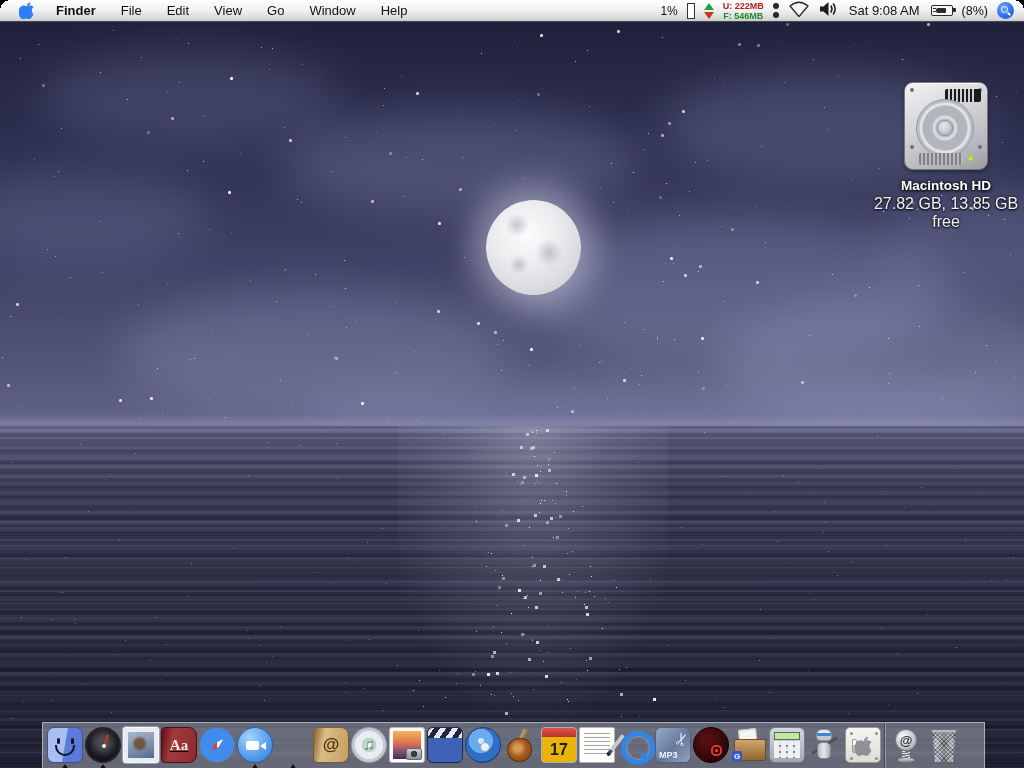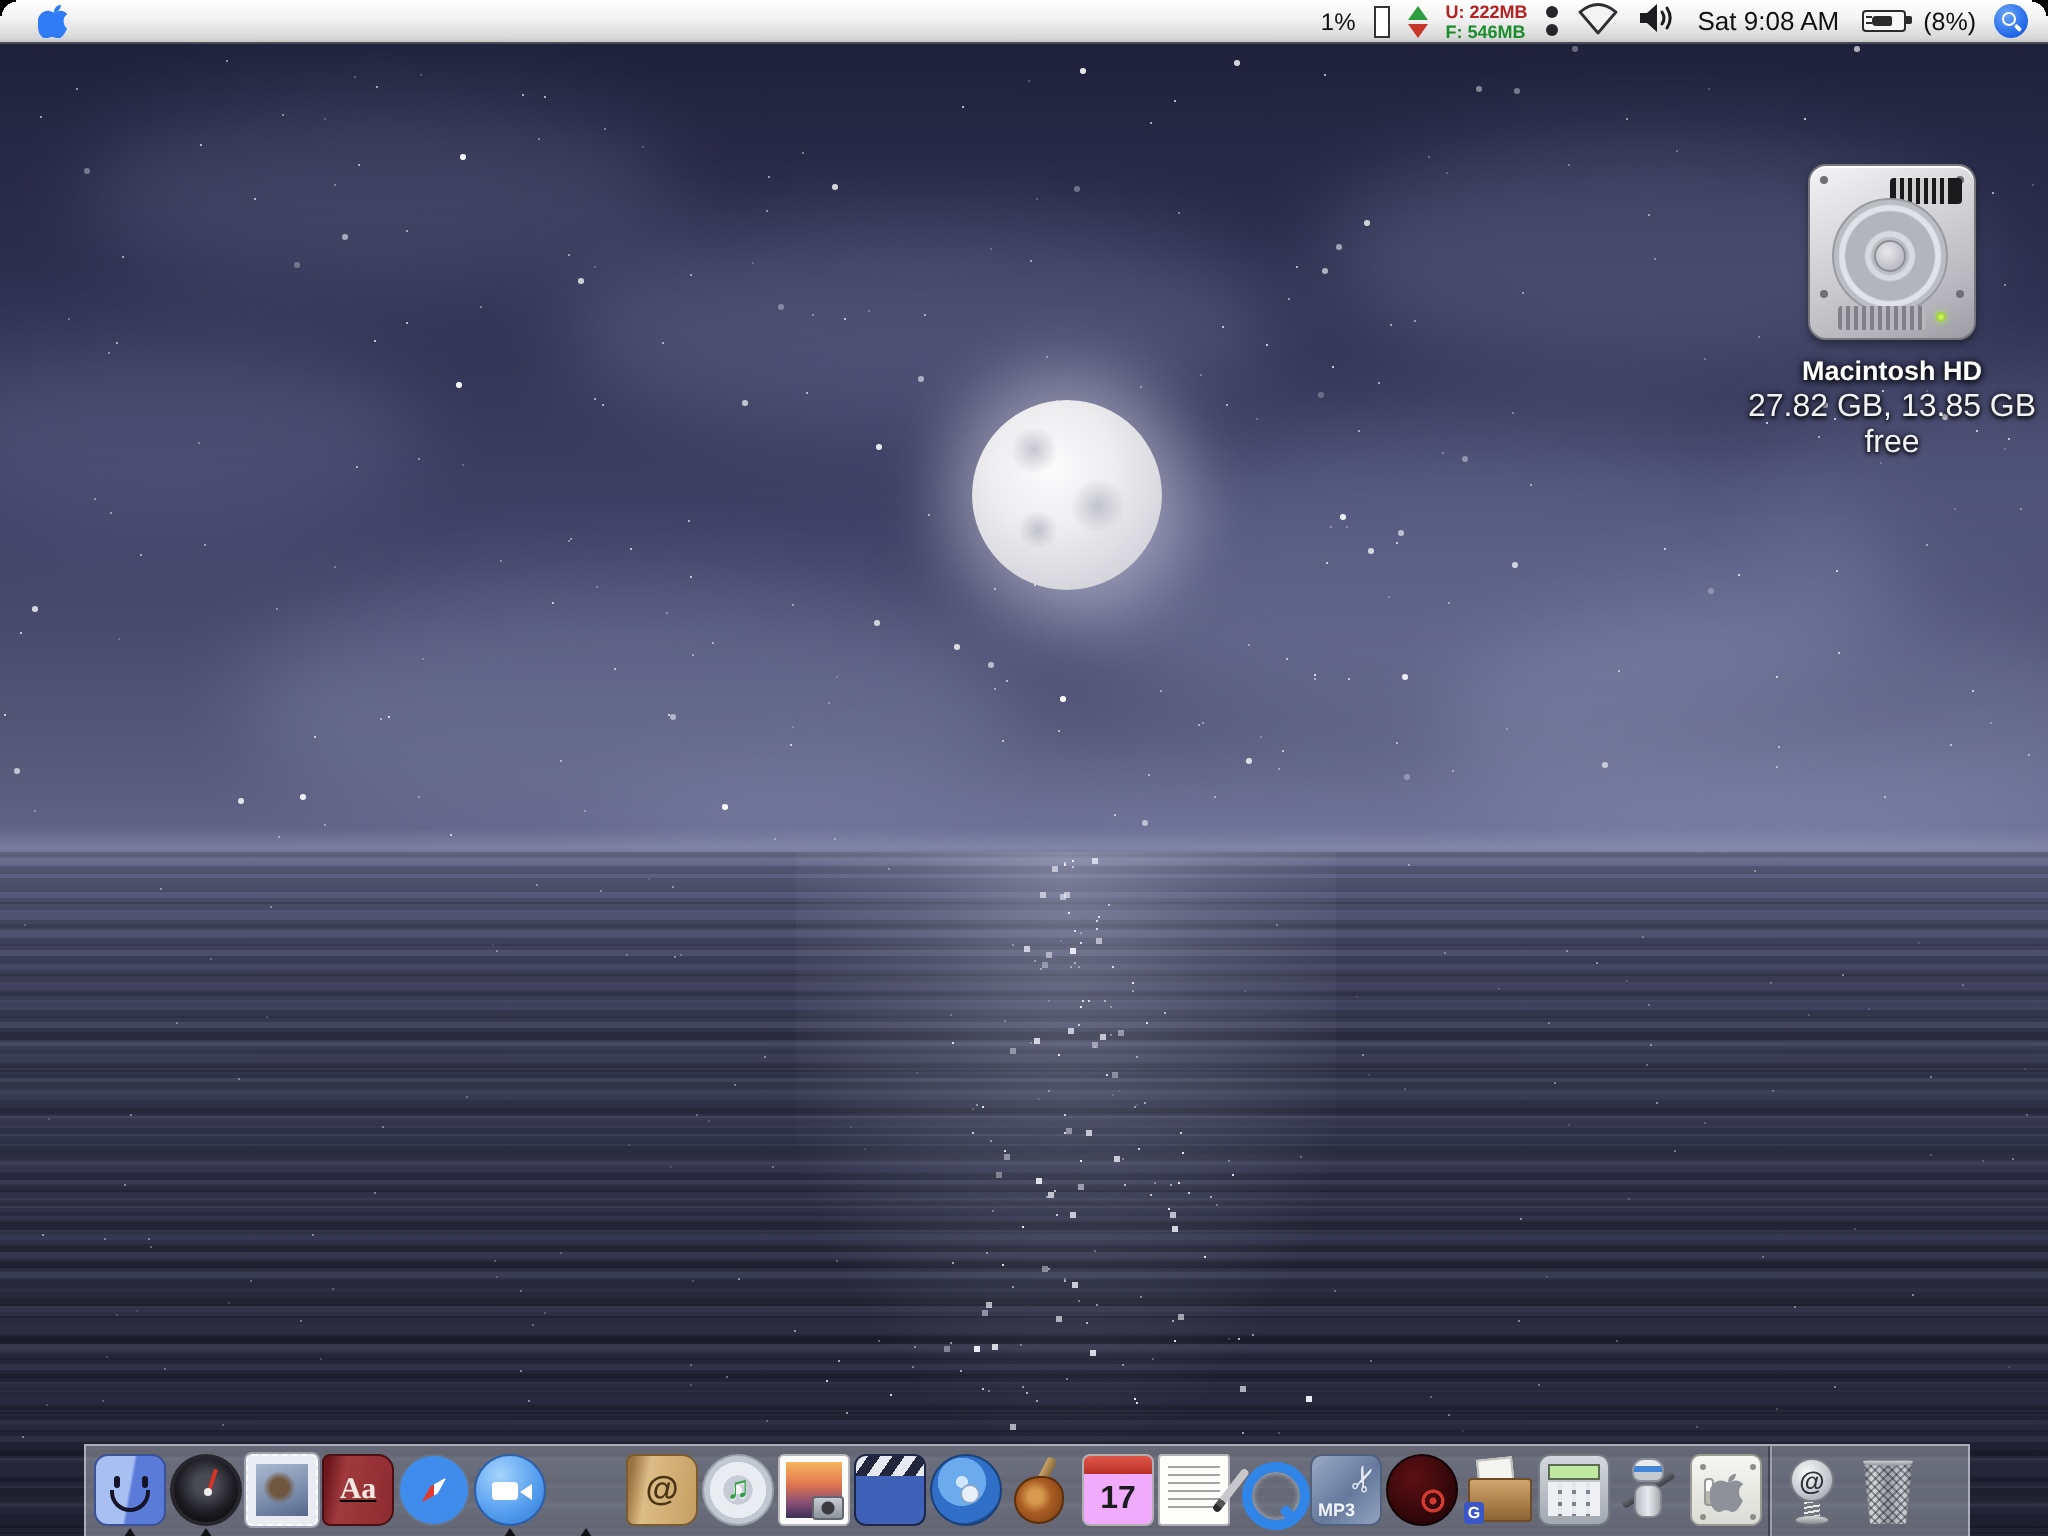--- a/index.html
+++ b/index.html
@@ -46,21 +46,21 @@
   #menus { display:flex; align-items:center; gap:25px; margin-left:12px; }
   #menus .menu { cursor:default; }
   .menu-app { font-weight:bold; }
   #status-area { margin-left:auto; display:flex; align-items:center; gap:9px; padding-right:10px; height:22px; }
   #cpu-label { font-size:12px; }
   #cpu-meter { width:8px; height:16px; background:#fff; border:1px solid #333; }
   #net-arrows { display:flex; flex-direction:column; gap:2px; align-items:center; }
   #net-arrows .up   { width:0; height:0; border-left:5px solid transparent; border-right:5px solid transparent; border-bottom:7px solid #2c9e3f; }
   #net-arrows .down { width:0; height:0; border-left:5px solid transparent; border-right:5px solid transparent; border-top:7px solid #c8352b; }
   #mem-block { display:flex; flex-direction:column; justify-content:center; font-size:9px; line-height:10px; font-weight:bold; }
-  #mem-used { color:#b22222; } #mem-free { color:#1c8c2e; }
+  #mem-used { color:#b22222; } #mem-free { color:#1c8c2e;text-align:center; }
   #status-dots { display:flex; flex-direction:column; gap:3px; }
   #status-dots i { width:6px; height:6px; background:#26262b; border-radius:50%; }
   #clock { font-size:13px; padding:0 2px; }
   #battery-icon { position:relative; width:22px; height:11px; border:1.5px solid #2b2b2b; border-radius:2px; background:#f8f8f8; }
   #battery-icon::after { content:""; position:absolute; right:-4px; top:2px; width:2.5px; height:4px; background:#2b2b2b; border-radius:0 1px 1px 0; }
   #battery-icon .plug { position:absolute; left:4px; top:1.5px; width:10px; height:5px; background:#2b2b2b; border-radius:2px 1px 1px 2px; }
   #battery-icon .plug::before { content:""; position:absolute; left:-3px; top:0.5px; width:3px; height:1px; background:#2b2b2b; box-shadow:0 3px 0 #2b2b2b; }
   #battery-pct { font-size:12.5px; }
   #spotlight { width:17px; height:17px; border-radius:50%;
       background:radial-gradient(circle at 35% 30%, #6aa4f8, #1f66e8 70%, #1650bb); position:relative; }
@@ -132,21 +132,21 @@
       background:radial-gradient(circle at 50% 50%, #3a3a40 0 3px, rgba(0,0,0,0) 3.5px), linear-gradient(180deg,#c8ccd2,#8e949c); border:1px solid #64686e; }
   .icon-imovie { border-radius:6px; background:linear-gradient(180deg,#223059 0 28%, #3f62b8 30% 100%); border:1px solid #1c2848; }
   .icon-imovie::before { content:""; position:absolute; left:0; top:0; right:0; height:10px; border-radius:5px 5px 0 0;
       background:repeating-linear-gradient(125deg,#e8eaf2 0 5px, #20263c 5px 10px); }
   .icon-idvd { border-radius:50%; background:radial-gradient(circle at 44% 38%, #cfe6ff 0 10%, #6baaec 11% 42%, #2f6fc8 43% 72%, #1d4f98 73%); border:1px solid #1a4078; }
   .icon-idvd::before { content:""; position:absolute; left:14px; top:14px; width:8px; height:8px; border-radius:50%; background:#e8f0fa; border:1px solid #8aa8cc; }
   .icon-garageband { }
   .icon-garageband::before { content:""; position:absolute; left:16px; top:1px; width:5px; height:22px; background:linear-gradient(90deg,#caa36a,#8a6a3a); transform:rotate(27deg); border-radius:2px; }
   .icon-garageband::after { content:""; position:absolute; left:4px; bottom:1px; width:23px; height:22px; border-radius:50% 42% 50% 50%;
       background:radial-gradient(circle at 42% 42%, #d89a50 0 18%, #a85c22 45%, #743a10 100%); border:1px solid #5c2e0c; }
-  .icon-ical { border-radius:4px; background:#f0abfc; border:1px solid #b0b0b4; display:flex; align-items:flex-end; justify-content:center; }
+  .icon-ical { border-radius:4px; background:#eab308; border:1px solid #b0b0b4; display:flex; align-items:flex-end; justify-content:center; }
   .icon-ical::before { content:""; position:absolute; left:0; top:0; right:0; height:9px; border-radius:3px 3px 0 0; background:linear-gradient(180deg,#e25548,#b83228); }
   .icon-ical .glyph { color:#1c1c1e; font-size:16px; font-weight:bold; line-height:24px; }
   .icon-textedit { border-radius:2px; background:#fdfdfa; border:1px solid #b4b4b8; }
   .icon-textedit::before { content:""; position:absolute; left:4px; top:5px; right:4px; bottom:5px;
       background:repeating-linear-gradient(180deg, rgba(90,90,100,.55) 0 1px, rgba(0,0,0,0) 1px 4px); }
   .icon-textedit::after { content:""; position:absolute; right:3px; top:2px; width:4px; height:26px; border-radius:2px;
       background:linear-gradient(180deg,#c8c8cc 0 75%, #555 75% 88%, #2a2a2e 88%); transform:rotate(38deg); transform-origin:50% 90%; }
   .icon-quicktime { display:flex; align-items:center; justify-content:center; }
   .icon-quicktime::before { content:""; position:absolute; left:4px; top:4px; width:24px; height:24px; border-radius:50%;
       border:5.5px solid #2f86e8; box-shadow:inset 0 0 3px rgba(255,255,255,.6); }
@@ -229,20 +229,29 @@
   </div>
 
   <div id="menubar">
     <div id="apple-menu">
       <span>
         <svg width="15" height="17" viewBox="0 0 15 17">
           <path d="M10.8 0.4c0.1 1.0-0.3 1.9-0.9 2.6-0.6 0.7-1.6 1.2-2.5 1.1-0.1-0.9 0.4-1.9 0.9-2.5C8.9 0.9 10.0 0.4 10.8 0.4z M13.9 12.2c-0.4 1.0-0.7 1.5-1.2 2.4-0.8 1.2-1.9 2.7-3.2 2.7-1.2 0-1.5-0.8-3.1-0.8-1.6 0-2.0 0.8-3.2 0.8-1.3 0-2.3-1.3-3.1-2.5C-1.1 11.4-1.3 7.3 0.6 5.2c1.0-1.2 2.4-1.8 3.7-1.8 1.3 0 2.2 0.8 3.3 0.8 1.1 0 1.7-0.8 3.3-0.8 1.1 0 2.3 0.6 3.2 1.7C11.4 6.5 11.8 10.5 13.9 12.2z" transform="translate(0.6 0)" fill="#2f7cf6"></path>
         </svg>
       </span>
     </div>
+    <div id="menus">
+      <span class="menu menu-app">Finder</span>
+      <span class="menu">File</span>
+      <span class="menu">Edit</span>
+      <span class="menu">View</span>
+      <span class="menu">Go</span>
+      <span class="menu">Window</span>
+      <span class="menu">Help</span>
+    </div>
     <div id="status-area">
       <span id="cpu-label">1%</span>
       <span id="cpu-meter"></span>
       <span id="net-arrows">
           <i class="up"></i>
           <i class="down"></i>
         </span>
       <span id="mem-block">
         <span id="mem-used">U: 222MB</span>
         <span id="mem-free">F: 546MB</span>

